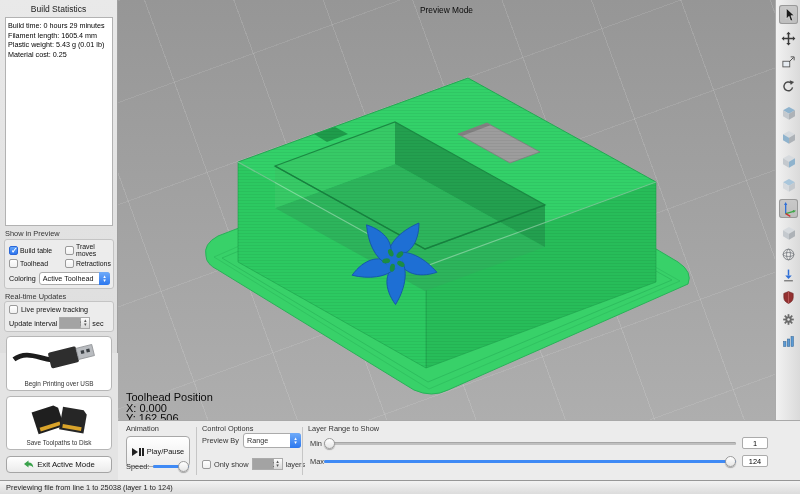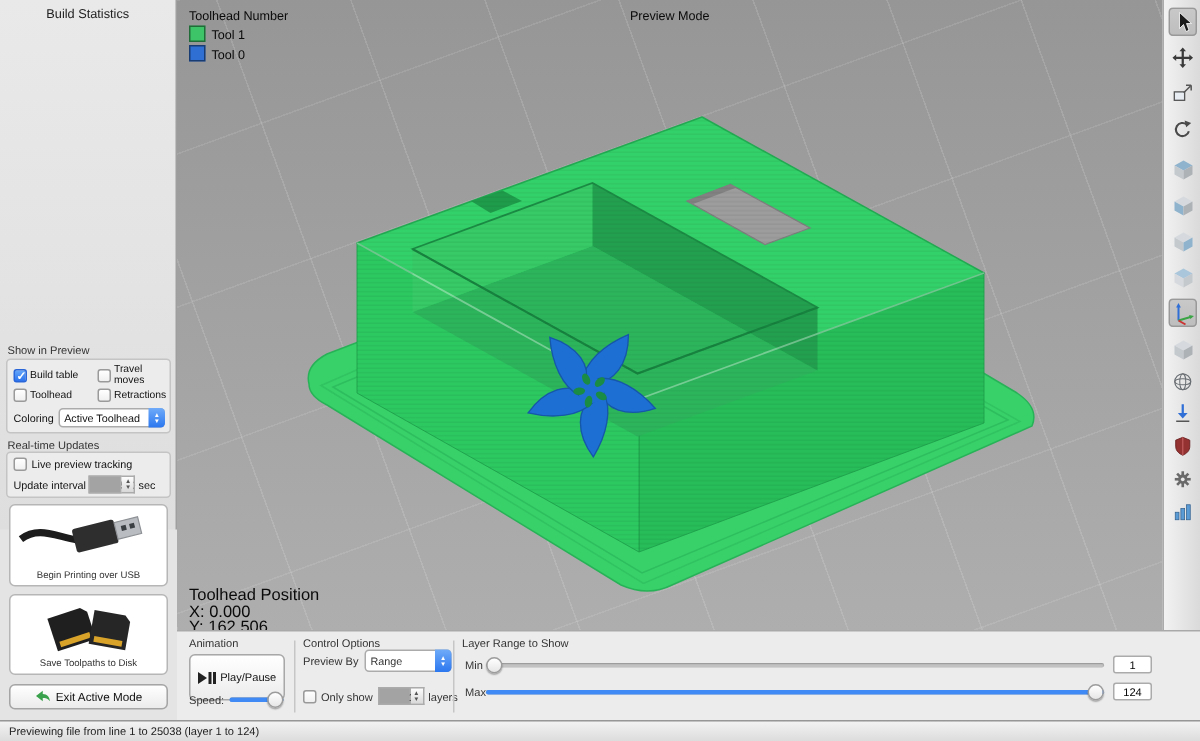--- a/index.html
+++ b/index.html
@@ -98,20 +98,26 @@
   .tool { position:absolute; left:3px; width:19px; height:19px; border-radius:3px;
     display:flex; align-items:center; justify-content:center; }
   .tool.selected { background:linear-gradient(#c9c9c9,#bdbdbd); box-shadow:inset 0 0 0 1px #999; }
   .tool svg { display:block; }
 </style>
 </head>
 <body>
 
 <aside class="left-panel">
   <div class="panel-title">Build Statistics</div>
+  <div class="stats-box">
+    <div>Build time: 0 hours 29 minutes</div>
+    <div>Filament length: 1605.4 mm</div>
+    <div>Plastic weight: 5.43 g (0.01 lb)</div>
+    <div>Material cost: 0.25</div>
+  </div>
 
   <div class="sec-label" style="top:229px">Show in Preview</div>
   <div class="groupbox" style="top:239px;height:50px">
     <div class="cb-grid">
       <div class="cb-item">
         <span class="cb checked"></span>
         <span>Build table</span>
       </div>
       <div class="cb-item">
         <span class="cb"></span>
@@ -244,31 +250,20 @@
         <ellipse cx="0" cy="-9" rx="2.8" ry="4.5" transform="rotate(108)"></ellipse>
         <ellipse cx="0" cy="-9" rx="2.8" ry="4.5" transform="rotate(180)"></ellipse>
         <ellipse cx="0" cy="-9" rx="2.8" ry="4.5" transform="rotate(252)"></ellipse>
         <ellipse cx="0" cy="-9" rx="2.8" ry="4.5" transform="rotate(324)"></ellipse>
       </g>
     </g>
   </svg>
 
   <div class="mode-title">Preview Mode</div>
 
-  <div class="legend">
-    <div>Toolhead Number</div>
-    <div class="item">
-      <span class="swatch" style="background: rgb(61, 195, 104);"></span>
-      <span>Tool 1</span>
-    </div>
-    <div class="item">
-      <span class="swatch" style="background: rgb(47, 110, 210);"></span>
-      <span>Tool 0</span>
-    </div>
-  </div>
 
   <div class="th-pos">
     <div>Toolhead Position</div>
     <div>X: 0.000</div>
     <div>Y: 162.506</div>
     <div>Z: 12.680</div>
   </div>
 </main>
 
 <div class="bottom-bar">

